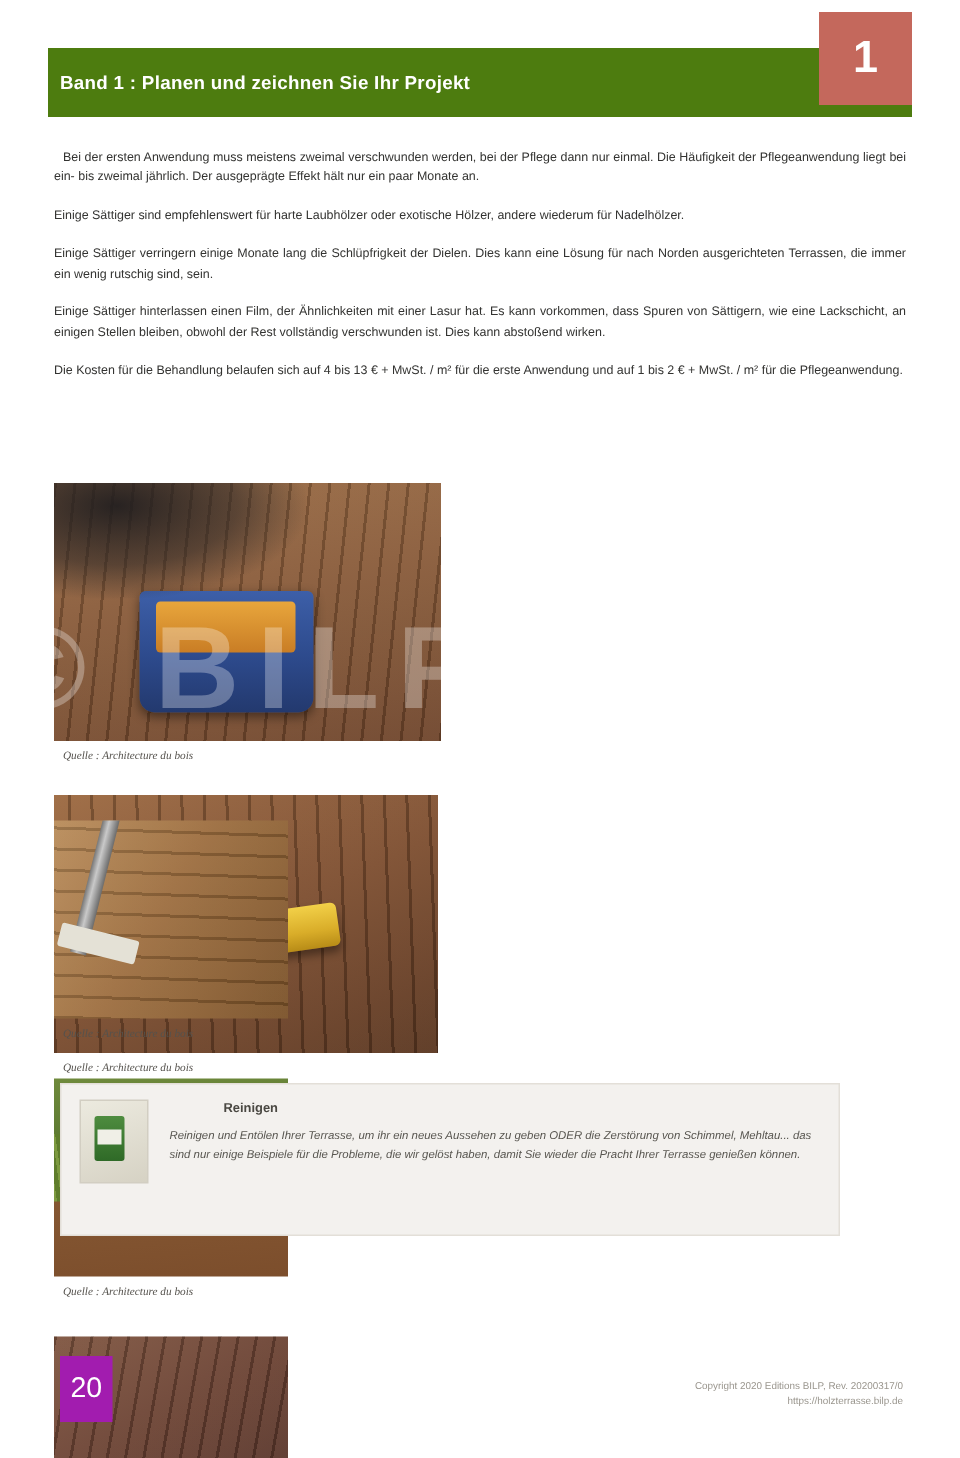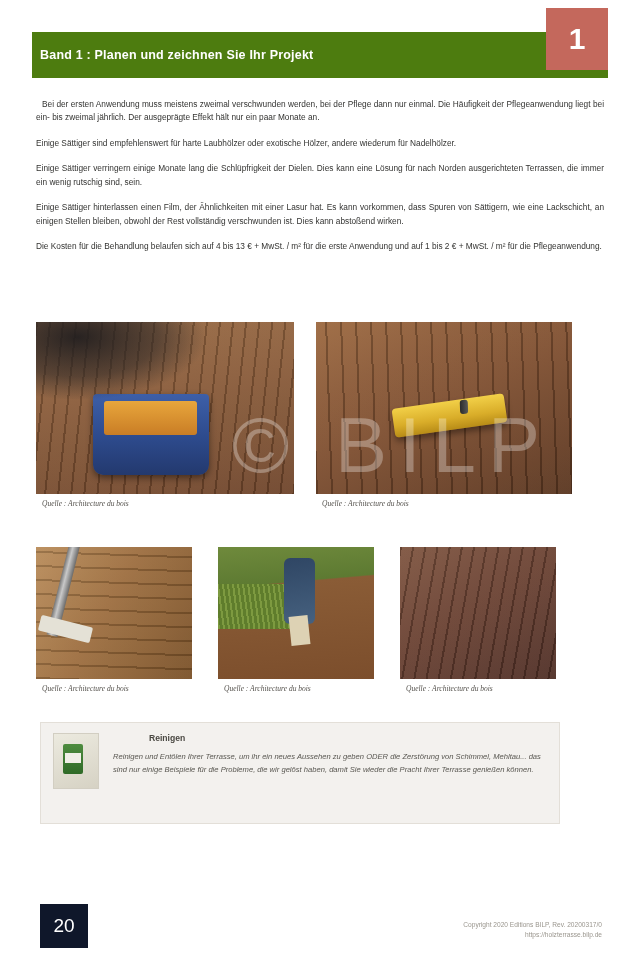--- a/index.html
+++ b/index.html
@@ -71,20 +71,21 @@
   }
   p.para.first {
     text-indent: 6px;
   }
 
   
   .photo-row {
     position: absolute;
     left: 36px;
     display: flex;
+    flex-direction: column;
   }
   .row-1 { top: 322px; gap: 22px; }
   .row-2 { top: 547px; gap: 26px; }
 
   .photo-cell { position: relative; }
   .photo {
     position: relative;
     overflow: hidden;
     background: #7a5a43;
   }
@@ -223,23 +224,23 @@
         rgba(255,255,255,0.05) 2px, rgba(255,255,255,0.05) 12px),
       linear-gradient(150deg, #7f5540 0%, #6b4233 45%, #4f2f26 100%);
   }
 
   
   .watermark {
     position: absolute;
     top: 400px;
     left: 0;
     width: 552px;
-    text-align: right;
+    text-align: left;
     font-size: 78px;
-    font-weight: normal;
+    font-weight: bold;
     color: rgba(255,255,255,0.30);
     letter-spacing: 12px;
     pointer-events: none;
     user-select: none;
   }
 
   
   .infobox {
     position: absolute;
     left: 40px;
@@ -300,23 +301,23 @@
   .infobox-link-url {
     color: #8d8a83;
     margin-left: 4px;
   }
 
   
   .page-box {
     position: absolute;
     left: 40px;
     bottom: 24px;
-    width: 48px;
+    width: 35px;
     height: 44px;
-    background: #0f172a;
+    background: #a21caf;
   }
   .page-number {
     position: absolute;
     left: 0; right: 0;
     top: 50%;
     transform: translateY(-50%);
     text-align: center;
     color: #ffffff;
     font-size: 19px;
   }

